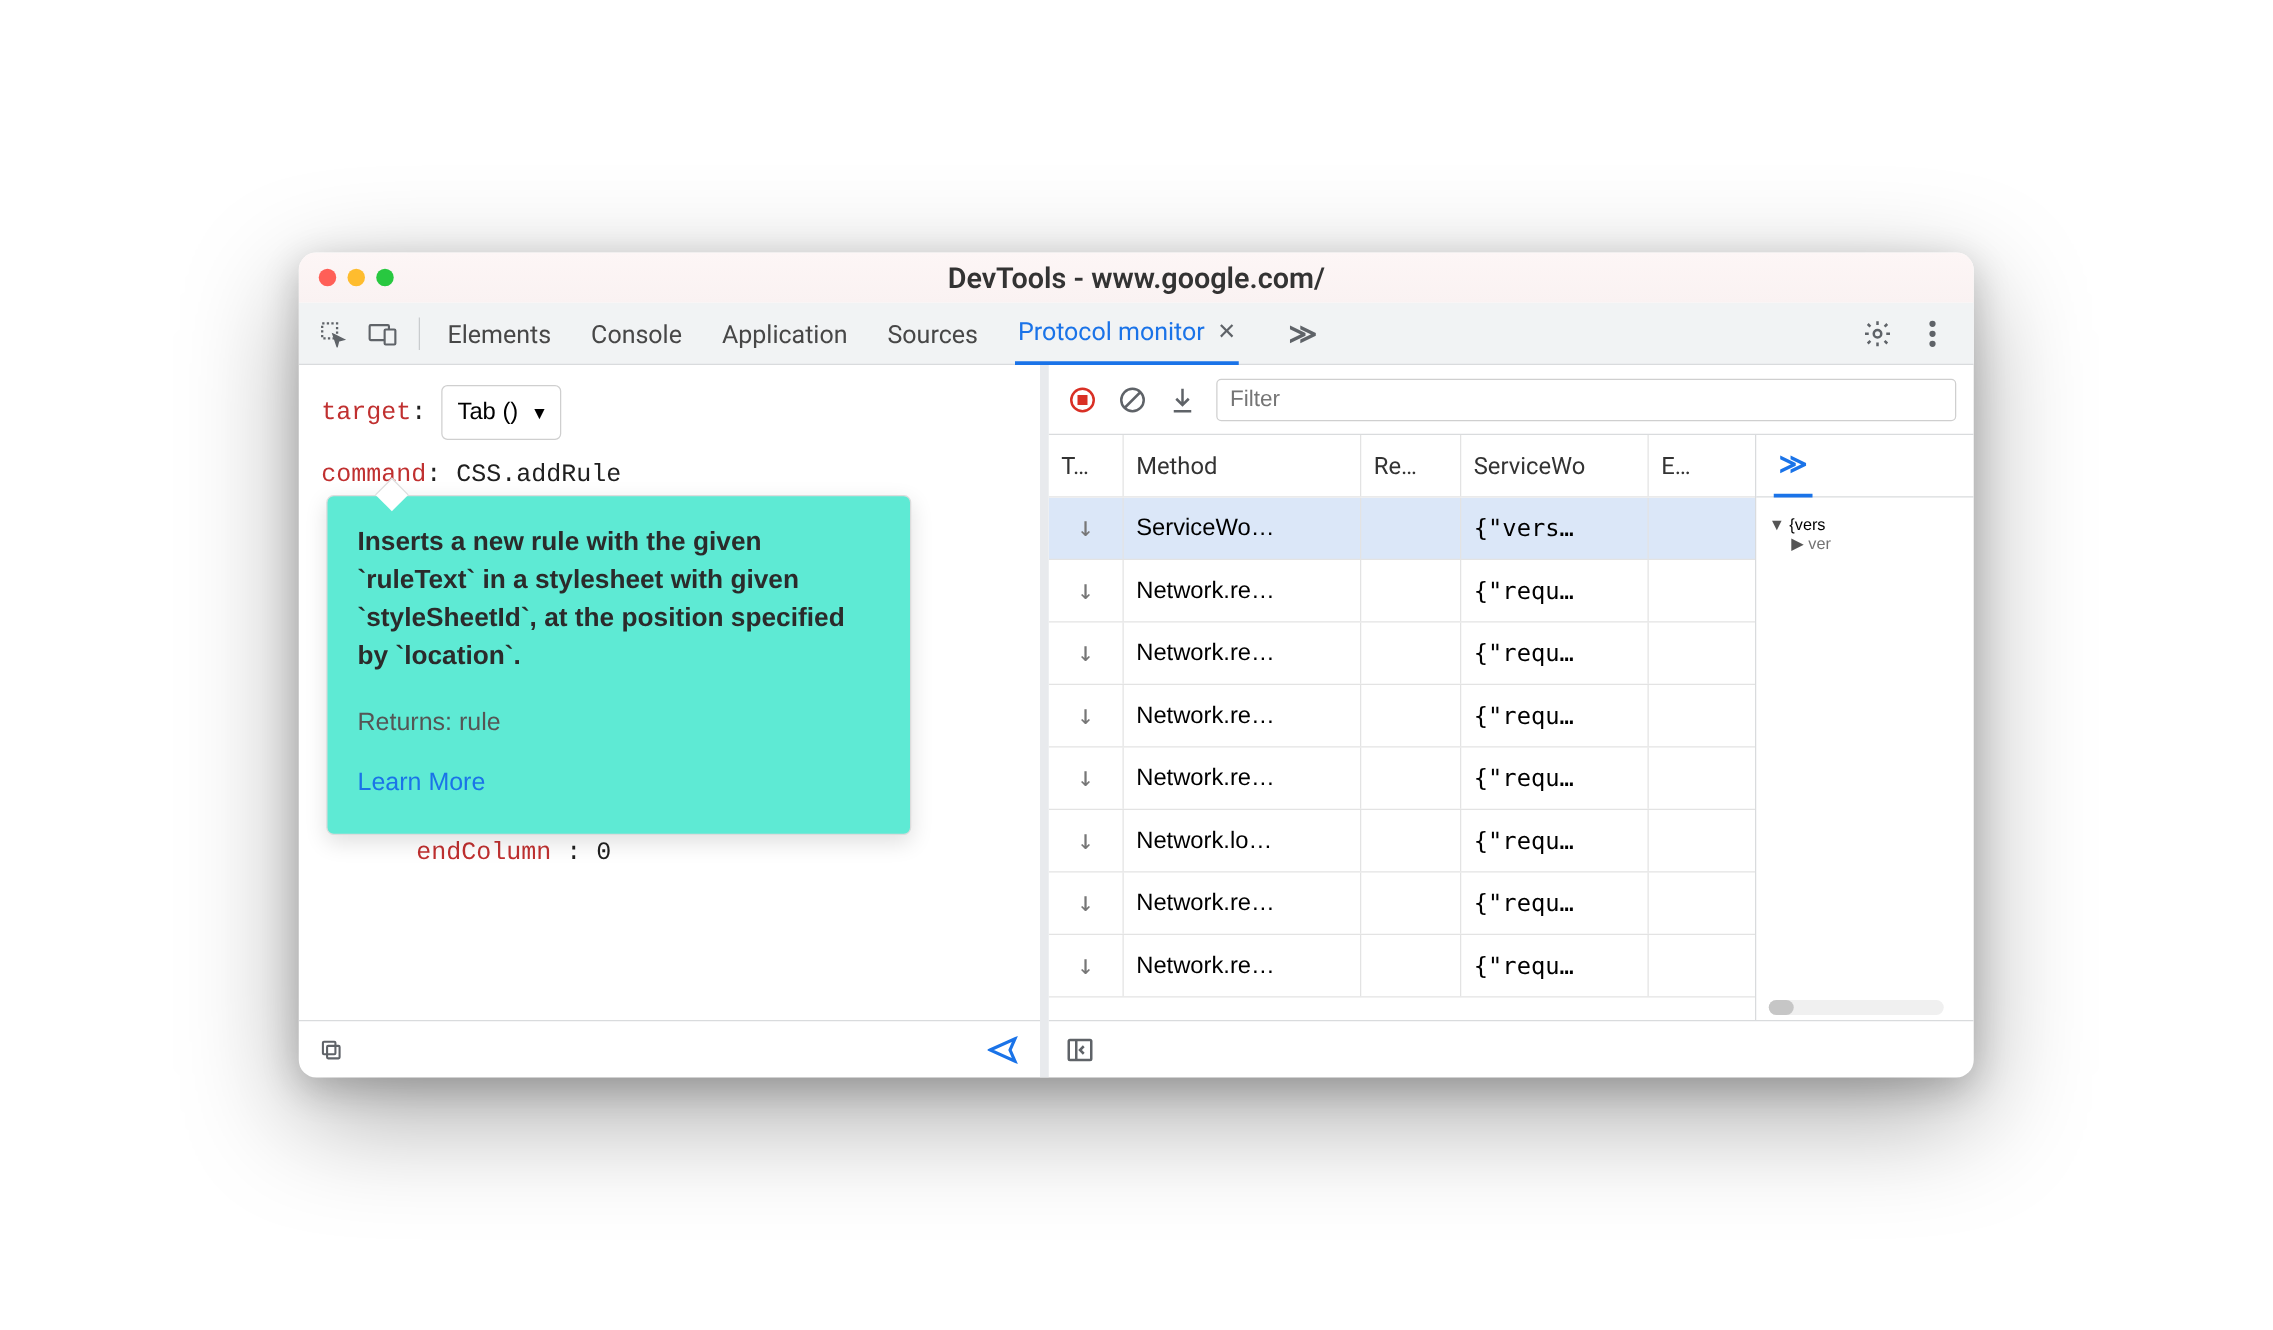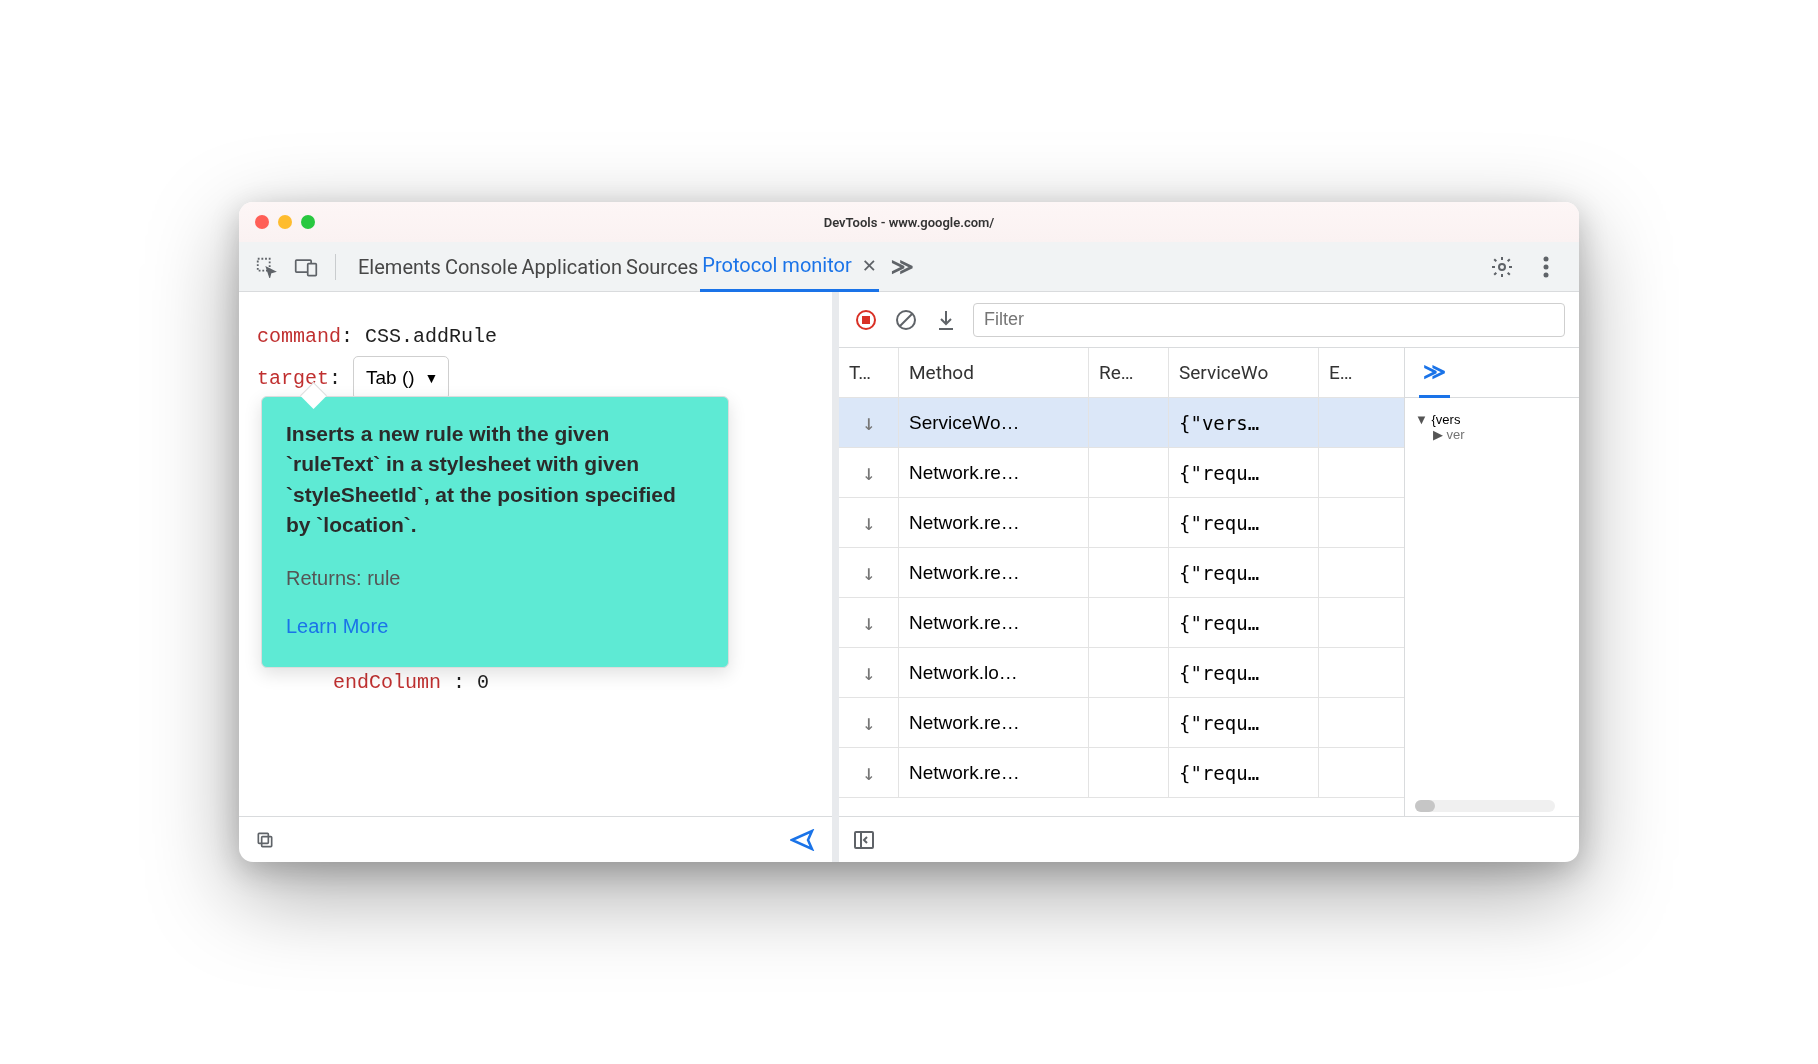--- a/index.html
+++ b/index.html
@@ -33,21 +33,21 @@
 }
 .traffic-lights { display: flex; gap: 9px; }
 .tl { width: 14px; height: 14px; border-radius: 50%; }
 .tl.red { background: #ff5f57; }
 .tl.yellow { background: #febc2e; }
 .tl.green { background: #28c840; }
 .title-text {
   position: absolute;
   left: 50%;
   transform: translateX(-50%);
-  font-size: 13px;
+  font-size: 23px;
   font-weight: 600;
   color: #333;
 }
 .toolbar {
   height: 50px;
   background: #f1f3f4;
   border-bottom: 1px solid #d9dbdd;
   display: flex;
   align-items: center;
   padding: 0 10px;
@@ -57,21 +57,21 @@
   width: 34px; height: 34px;
   display: flex; align-items: center; justify-content: center;
   border-radius: 4px;
   cursor: pointer;
 }
 .divider {
   width: 1px; height: 26px;
   background: #c9ccce;
   margin: 0 6px;
 }
-.tabs { display: flex; margin-left: 8px; flex: 1; align-items: center; }
+.tabs { display: flex; gap: 28px; margin-left: 8px; flex: 1; align-items: center; }
 .tab {
   font-size: 20px;
   color: #474747;
   padding: 12px 2px;
   cursor: pointer;
 }
 .tab.active {
   color: #1a73e8;
   border-bottom: 3px solid #1a73e8;
   display: flex;
@@ -334,29 +334,29 @@
             <circle cx="3" cy="19" r="2.5"></circle>
           </svg>
       </div>
     </div>
   </div>
 
   <div class="content">
 
     <div class="left-pane">
       <div class="editor">
-        <div style="margin-top:10px">
-          <span class="kw">command</span><span class="val">: </span><span class="val">CSS.addRule</span>
-        </div>
         <div>
           <span class="kw">target</span><span class="val">: </span>
           <span class="target-select">
             <span>Tab ()</span>
             <span class="caret">▼</span>
           </span>
+        </div>
+        <div style="margin-top:10px">
+          <span class="kw">command</span><span class="val">: </span><span class="val">CSS.addRule</span>
         </div>
 
         <div class="tooltip">
           <div class="desc">Inserts a new rule with the given `ruleText` in a stylesheet with given `styleSheetId`, at the position specified by `location`.</div>
           <div class="returns">Returns: rule</div>
           <div class="learn">Learn More</div>
         </div>
 
         <div class="param-lines">
           <div class="line"><span class="kw">endLine</span><span class="val"> : </span><span class="val">0</span></div>

